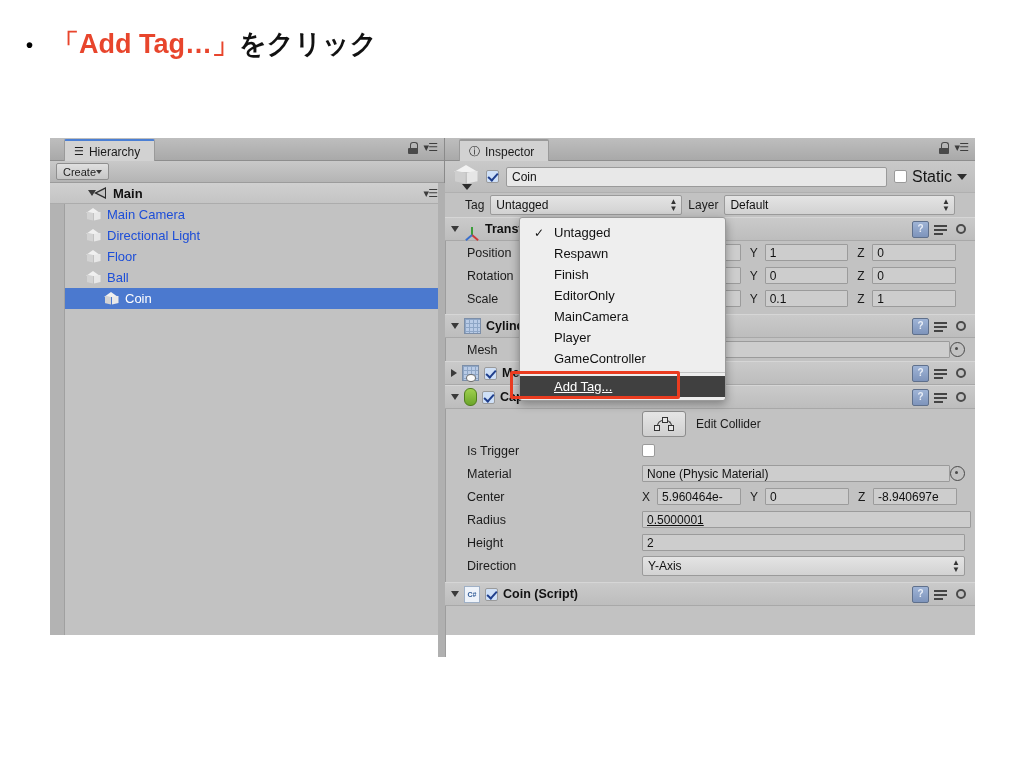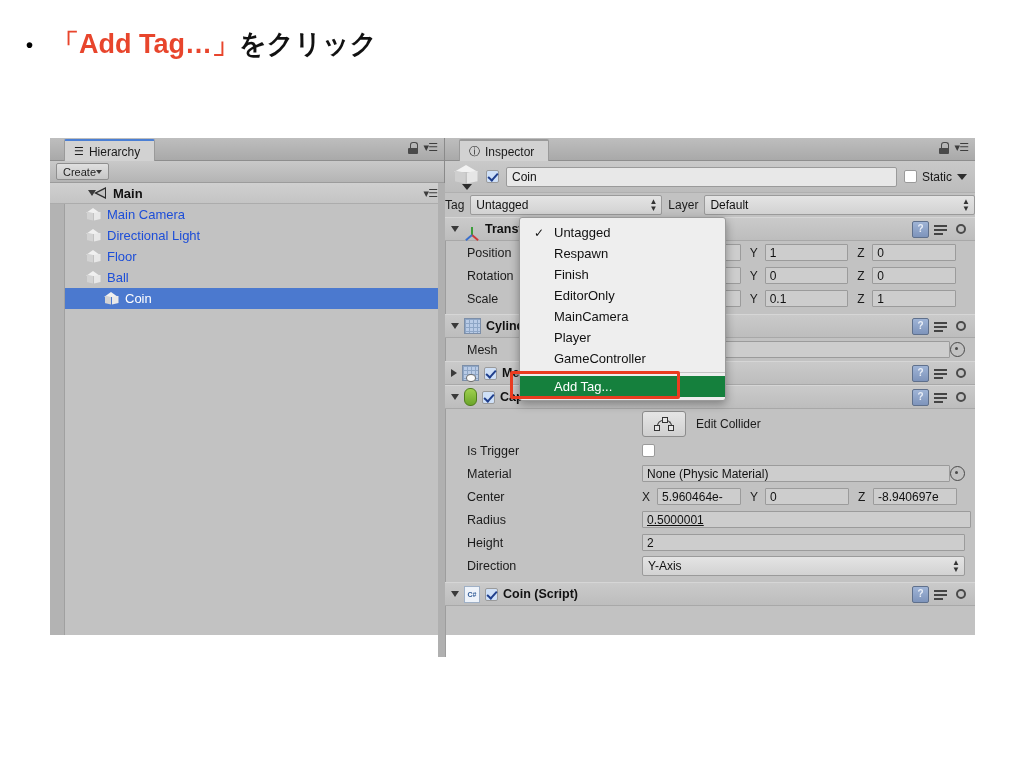--- a/index.html
+++ b/index.html
@@ -155,28 +155,28 @@
   }
   .cb.checked{background:#cfe0f7;}
   .cb.checked::after{
     content:"";position:absolute;left:3px;top:0px;width:4px;height:8px;
     border:solid #1f3e8c;border-width:0 2.2px 2.2px 0;transform:rotate(42deg);
   }
   .name-field{
     flex:1;height:18px;background:#e8e8e8;border:1px solid #9a9a9a;border-radius:2px;
     display:flex;align-items:center;padding:0 5px;font-size:12px;color:#111;
   }
-  .static-wrap{display:flex;align-items:center;gap:5px;font-size:12px;color:#151515;}
+  .static-wrap{display:flex;align-items:center;gap:5px;font-size:16px;color:#151515;}
   .tri-sm{
     width:0;height:0;border-left:5px solid transparent;border-right:5px solid transparent;
     border-top:6px solid #2e2e2e;display:inline-block;
   }
 
   .taglayer{
-    position:relative;height:24px;display:flex;align-items:center;padding:0 0;gap:6px;
+    position:relative;height:24px;display:flex;align-items:center;padding:0 20px;gap:6px;
     background:#c2c2c2;
   }
   .lbl{font-size:12px;color:#1b1b1b;}
   .dd{
     height:18px;background:linear-gradient(#e4e4e4,#d2d2d2);border:1px solid #9a9a9a;
     border-radius:2px;display:flex;align-items:center;padding:0 5px;font-size:12px;color:#111;
     position:relative;
   }
   .dd .arrows{
     position:absolute;right:4px;top:50%;transform:translateY(-50%);
@@ -270,21 +270,21 @@
   .popup{
     position:absolute;left:74px;top:56px;width:205px;
     background:#eeeeee;border:1px solid #9a9a9a;border-radius:3px;
     box-shadow:0 3px 10px rgba(0,0,0,.35);z-index:40;padding:4px 0 3px;
   }
   .pop-item{
     height:21px;display:flex;align-items:center;padding-left:34px;font-size:13px;color:#111;
     position:relative;white-space:nowrap;
   }
   .pop-item .chk{position:absolute;left:14px;font-size:12px;color:#111;}
-  .pop-item.highlight{background:#15803d;color:#fff;}
+  .pop-item.highlight{background:#404040;color:#fff;text-decoration:underline;}
   .pop-sep{height:1px;background:#c4c4c4;margin:3px 0;}
   .red-box{
     position:absolute;left:-10px;top:-5px;width:170px;height:28px;
     border:3px solid #ea3c20;border-radius:2px;box-sizing:border-box;pointer-events:none;
   }
   .scroll-left{
     position:absolute;left:-7px;top:22px;width:7px;height:474px;background:#b0b0b0;
     border-right:1px solid #9d9d9d;
   }
 </style>

